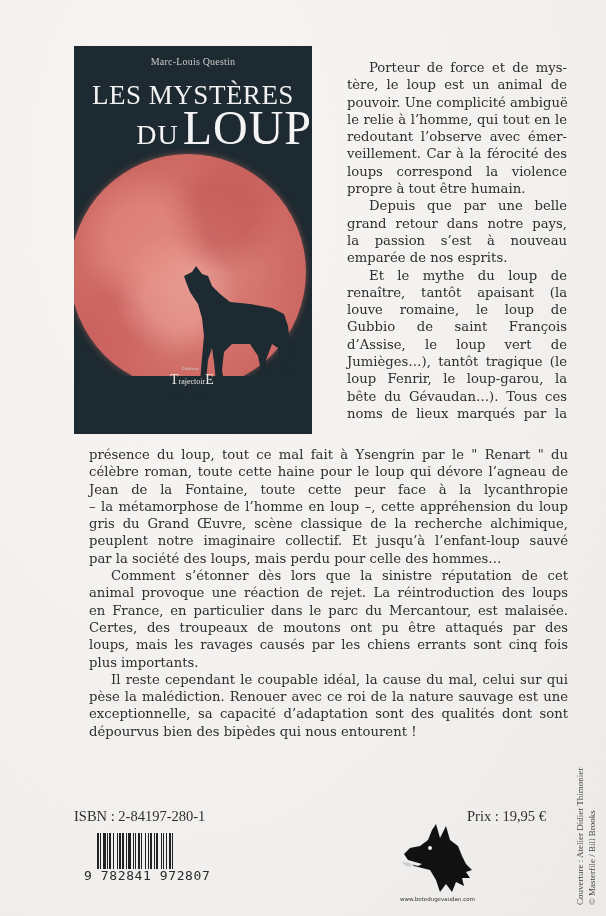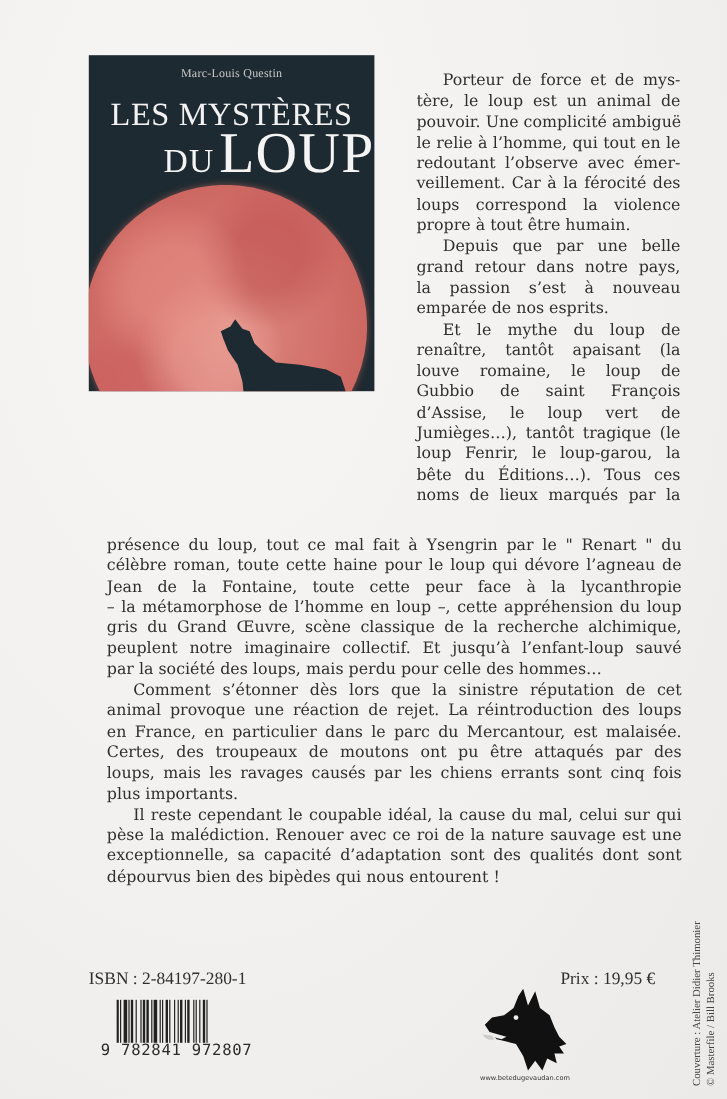--- a/index.html
+++ b/index.html
@@ -6,21 +6,21 @@
   body {
     width:606px; height:916px; position:relative; overflow:hidden;
     background: #f2f1ef;
     font-family: "DejaVu Serif", "Liberation Serif", serif;
     color:#2b2b2b;
   }
   .page { position:absolute; left:0; top:0; width:606px; height:916px;
     background: radial-gradient(ellipse at 30% 20%, #f7f6f4 0%, #f1f0ee 60%, #ebeae8 100%); }
 
   
-  .cover { position:absolute; left:74px; top:46px; width:238px; height:280px;
+  .cover { position:absolute; left:74px; top:46px; width:238px; height:388px;
     background:#1e2a31; overflow:hidden; }
   .cover .author { position:absolute; left:0; right:0; top:10px; text-align:center;
     font-family:"Liberation Serif", serif; font-size:10px; color:#c9c9c9; letter-spacing:0.2px; }
   .cover .t1 { position:absolute; left:0; right:0; top:36px; text-align:center;
     font-family:"Liberation Serif", serif; font-size:27px; color:#f2f2f2; letter-spacing:0.5px; line-height:27px; }
   .cover .t2 { position:absolute; left:0; right:0; top:60px; text-align:right;
     font-family:"Liberation Serif", serif; color:#f4f4f4; line-height:44px; white-space:nowrap; }
   .cover .t2 .du { font-size:28px; letter-spacing:1px; }
   .cover .t2 .loup { font-size:48px; letter-spacing:1px; }
   .moon { position:absolute; left:-4px; top:108px; width:236px; height:236px; border-radius:50%;
@@ -90,21 +90,21 @@
       <span class="line">grand retour dans notre pays,</span>
       <span class="line">la passion s’est à nouveau</span>
       <span class="line last">emparée de nos esprits.</span>
       <span class="line" style="text-indent: 22px;">Et le mythe du loup de</span>
       <span class="line">renaître, tantôt apaisant (la</span>
       <span class="line">louve romaine, le loup de</span>
       <span class="line">Gubbio de saint François</span>
       <span class="line">d’Assise, le loup vert de</span>
       <span class="line">Jumièges…), tantôt tragique (le</span>
       <span class="line">loup Fenrir, le loup-garou, la</span>
-      <span class="line">bête du Éditions…). Tous ces</span>
+      <span class="line">bête du Gévaudan…). Tous ces</span>
       <span class="line">noms de lieux marqués par la</span>
     </div>
   <div class="txt full-col" id="fullcol">
       <span class="line">présence du loup, tout ce mal fait à Ysengrin par le " Renart " du</span>
       <span class="line">célèbre roman, toute cette haine pour le loup qui dévore l’agneau de</span>
       <span class="line">Jean de la Fontaine, toute cette peur face à la lycanthropie</span>
       <span class="line">– la métamorphose de l’homme en loup –, cette appréhension du loup</span>
       <span class="line">gris du Grand Œuvre, scène classique de la recherche alchimique,</span>
       <span class="line">peuplent notre imaginaire collectif. Et jusqu’à l’enfant-loup sauvé</span>
       <span class="line last">par la société des loups, mais perdu pour celle des hommes…</span>

